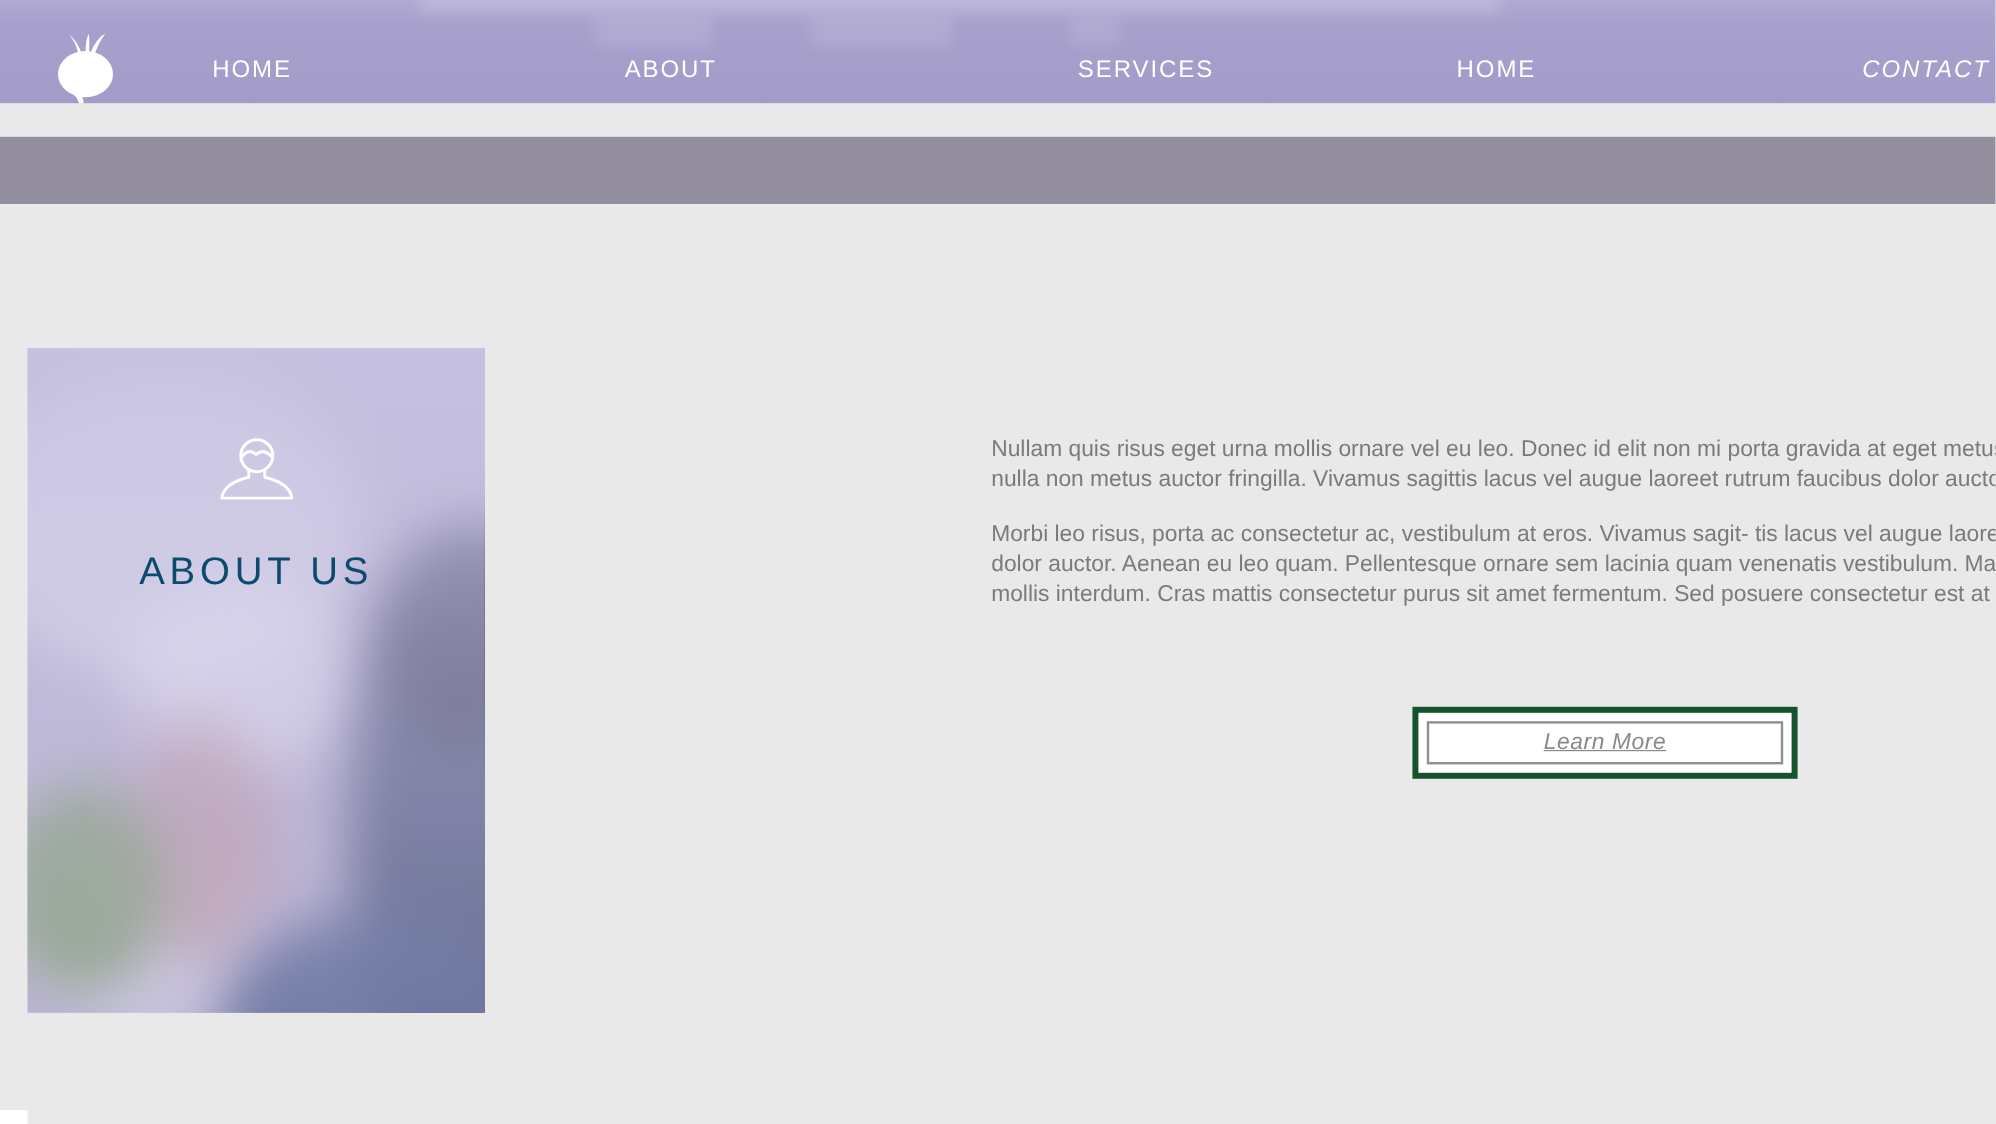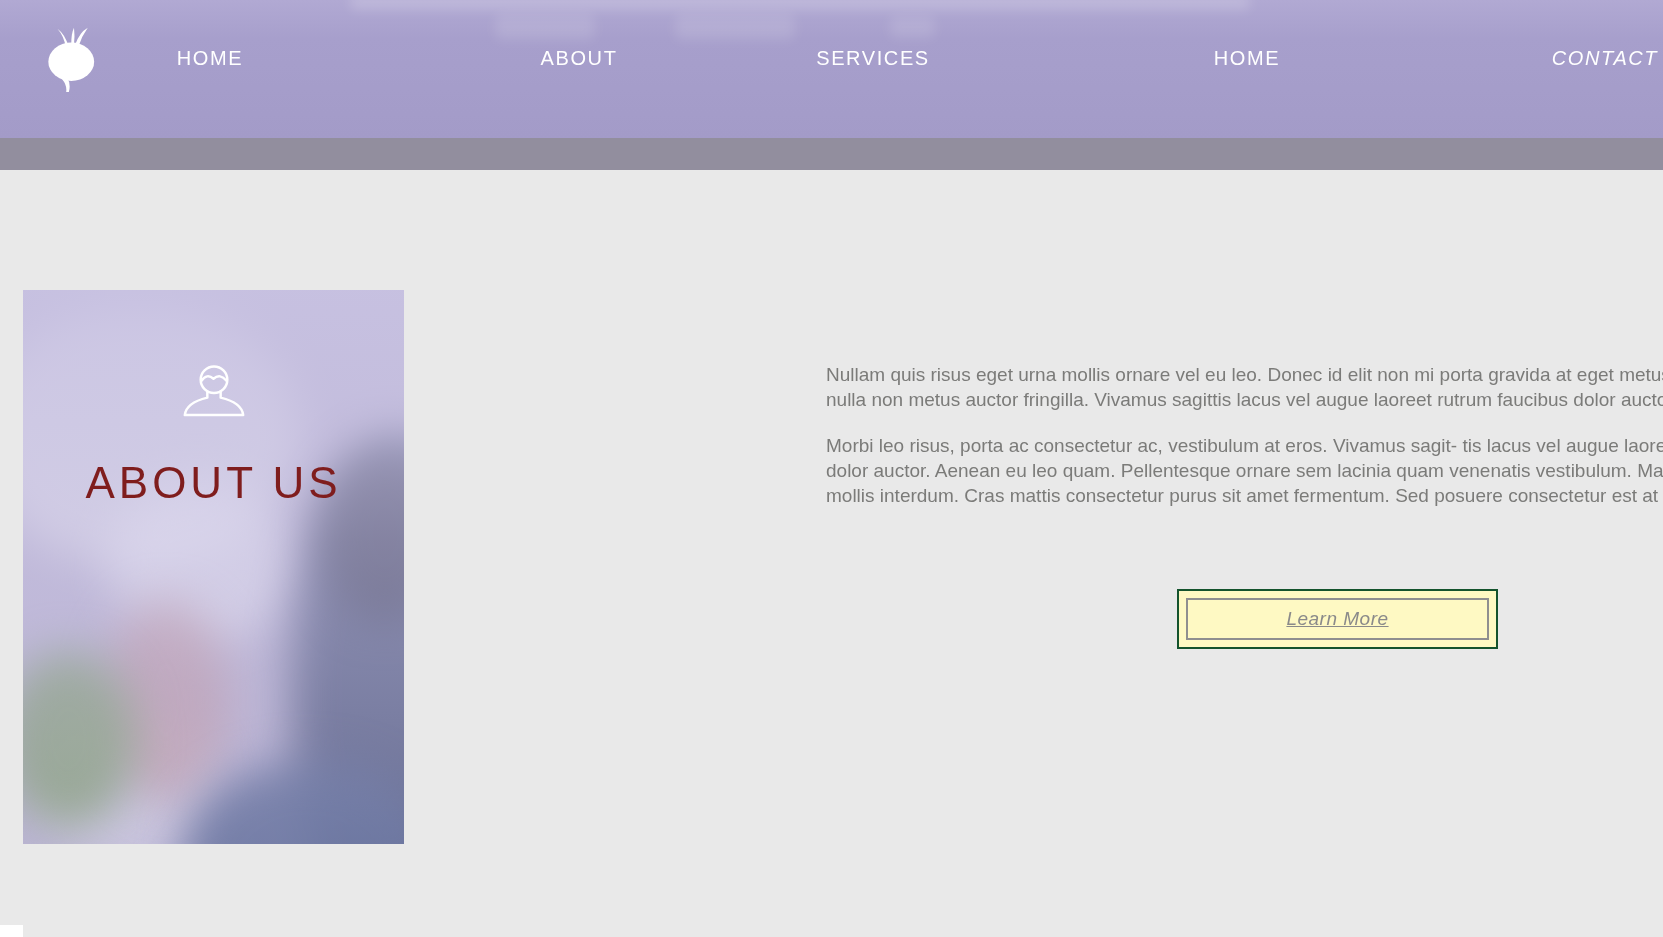--- a/index.html
+++ b/index.html
@@ -4,38 +4,38 @@
 <style>
   html,body{margin:0;padding:0;}
   body{
     width:1663px;height:937px;position:relative;overflow:hidden;
     background:#e9e9e9;
     font-family:"Liberation Sans", sans-serif;
   }
 
   
   .navbar{
-    position:absolute;left:0;top:0;width:1663px;height:138px;
+    position:absolute;left:0;top:0;width:1663px;height:86px;
     background:linear-gradient(180deg,#b1a9d3 0%,#a79fcc 28%,#a39bc8 100%);
     overflow:hidden;z-index:5;
   }
   .nav-chrome{position:absolute;border-radius:6px;background:rgba(255,255,255,0.12);filter:blur(6px);}
   .chrome-a{left:495px;top:14px;width:100px;height:26px;}
   .chrome-b{left:675px;top:14px;width:120px;height:26px;}
   .chrome-c{left:890px;top:16px;width:45px;height:22px;}
   .chrome-d{left:350px;top:-6px;width:900px;height:16px;background:rgba(255,255,255,0.18);}
   .logo{position:absolute;left:46px;top:26px;width:56px;height:66px;}
   .nav-item{
     position:absolute;top:47px;transform:translateX(-50%);
     color:#ffffff;font-size:20px;font-weight:500;letter-spacing:1.6px;
     cursor:pointer;white-space:nowrap;
   }
   .nav-home{left:210px;}
-  .nav-about{left:559px;margin-left:20px;}
-  .nav-services{left:873px;}
+  .nav-about{left:559px;}
+  .nav-services{left:955px;}
   .nav-works{left:1247px;}
   .nav-contact{left:1605px;font-style:italic;}
 
   
   .subband{
     position:absolute;left:0;top:114px;width:1663px;height:56px;
     background:#928e9e;
   }
 
   
@@ -52,32 +52,32 @@
   .blob-person{left:70%;top:26%;width:60%;height:95%;background:rgba(73,83,122,0.9);}
   .blob-head{left:78%;top:28%;width:34%;height:32%;background:rgba(59,61,87,0.8);}
   .blob-slate{left:42%;top:85%;width:65%;height:34%;background:rgba(88,103,148,0.9);}
   .card-overlay{
     position:absolute;left:0;top:0;right:0;bottom:0;
     background:linear-gradient(180deg,rgba(201,195,227,0.85) 0%,rgba(201,195,227,0.5) 45%,rgba(193,187,220,0.22) 100%);
   }
   .person-icon{position:absolute;left:50%;top:70px;transform:translateX(-50%);}
   .card-title{
     position:absolute;left:0;top:168px;width:100%;text-align:center;
-    color:#7f1d1d;font-size:44px;font-weight:500;letter-spacing:4px;
+    color:#0c4a6e;font-size:32px;font-weight:500;letter-spacing:4px;
   }
 
   
   .copy{position:absolute;left:826px;top:362px;color:#7b7b79;font-size:19px;}
   .copy .line{white-space:nowrap;line-height:25px;}
   .para2{margin-top:21px;}
 
   
   .learn-wrap{
     position:absolute;left:1177px;top:589px;width:321px;height:60px;
-    background:#fef9c3;border:2px solid #14532d;box-sizing:border-box;
+    background:#ffffff;border:5px solid #14532d;box-sizing:border-box;
     padding:7px;cursor:pointer;
   }
   .learn-inner{
     width:100%;height:100%;box-sizing:border-box;
     border:2px solid #8f8f8f;
     display:flex;align-items:center;justify-content:center;
   }
   .learn-label{
     color:#8a8a8a;font-size:19px;font-style:italic;
     text-decoration:underline;letter-spacing:0.5px;

